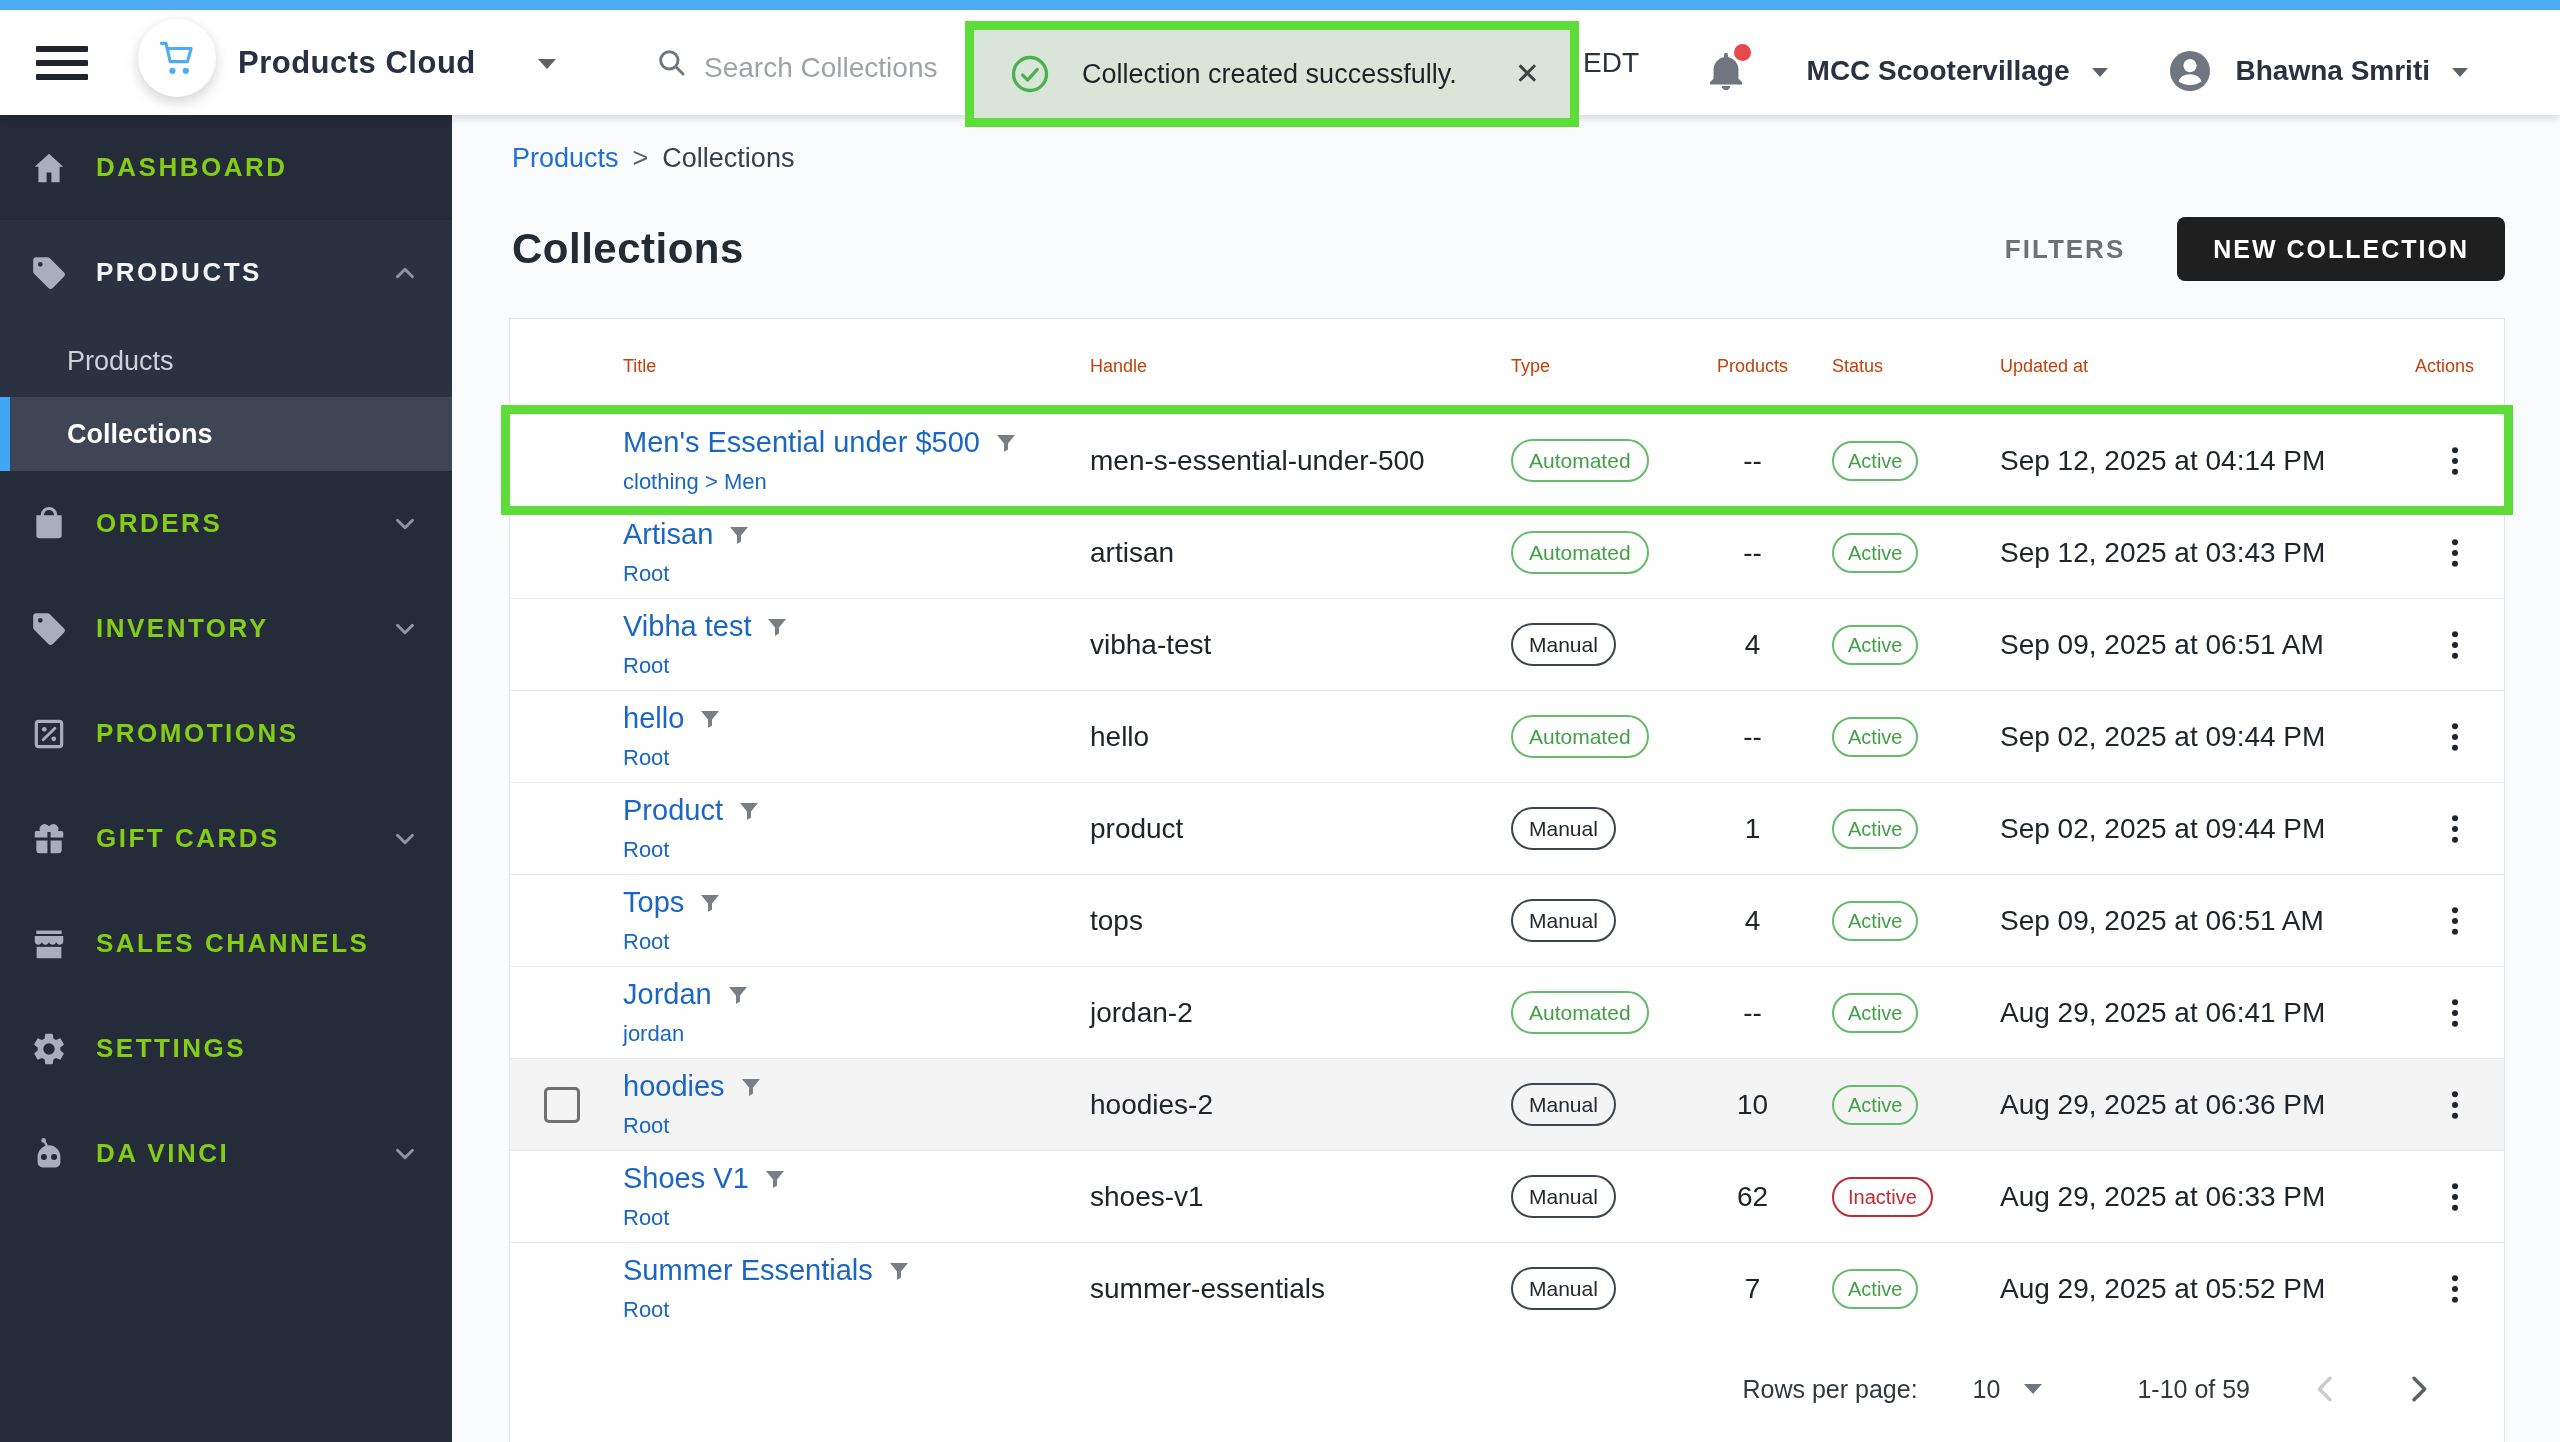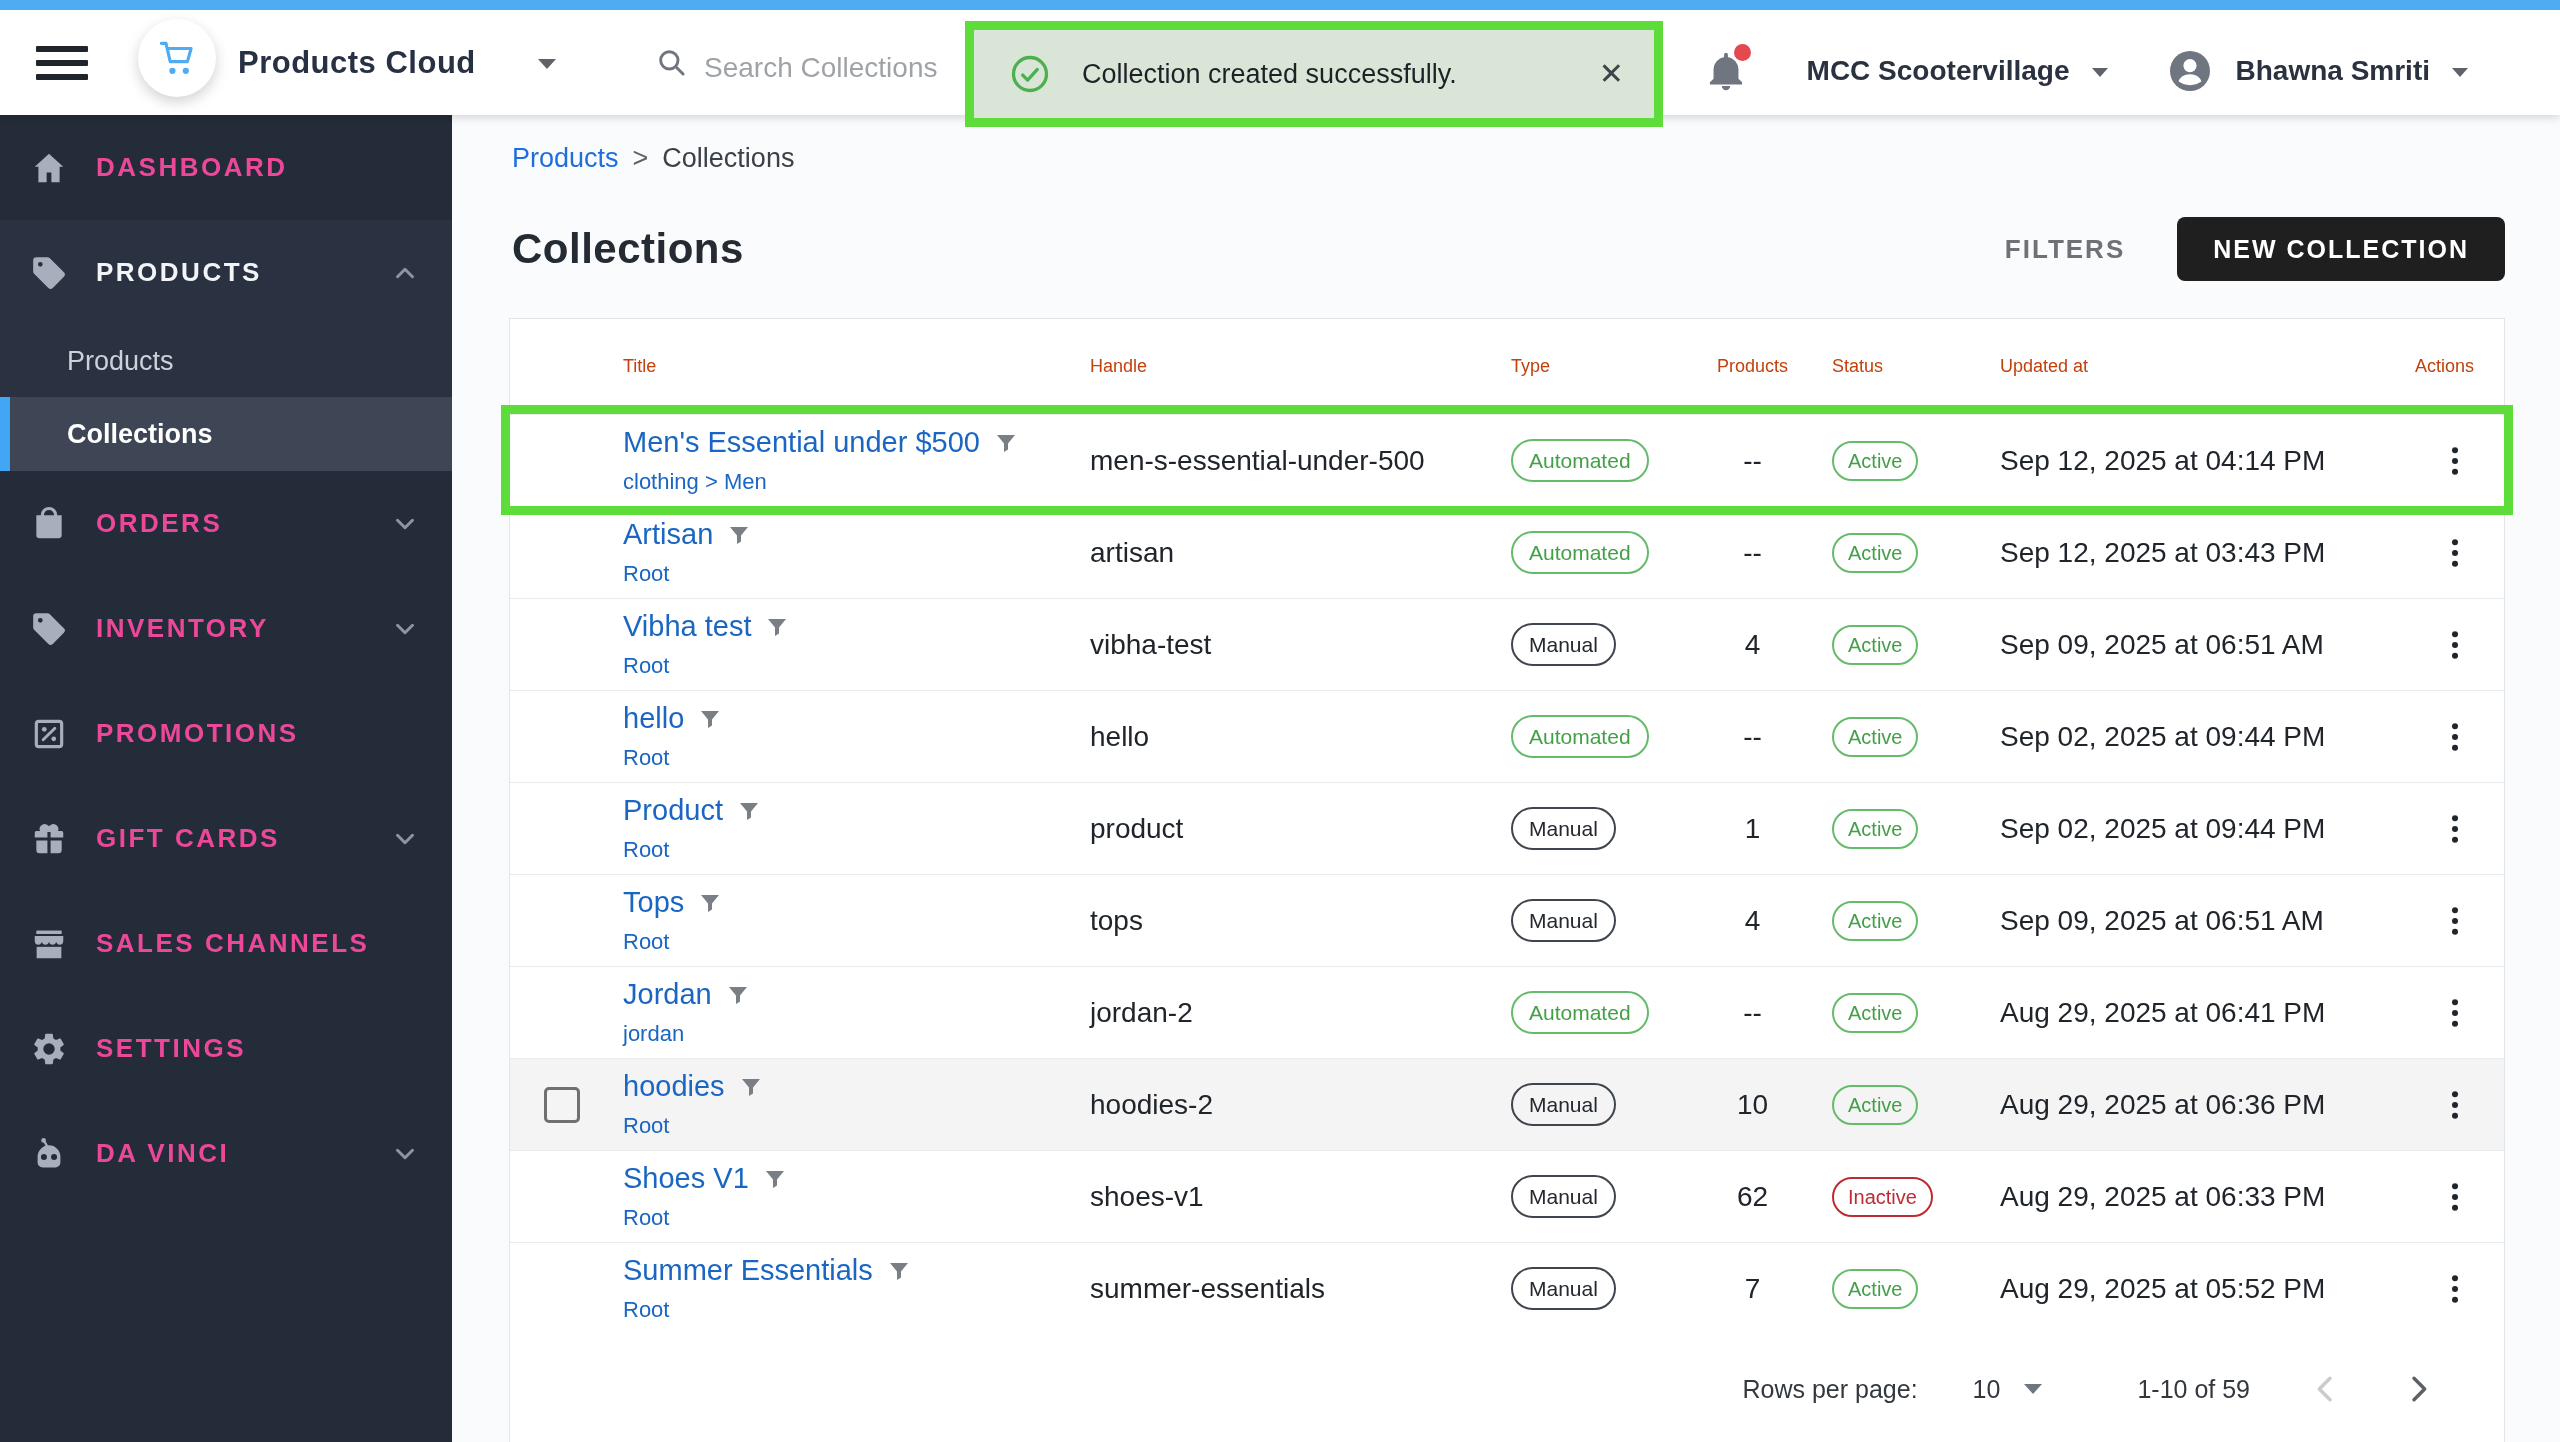--- a/index.html
+++ b/index.html
@@ -30,32 +30,32 @@
   .topbar-right { position:absolute; right:92px; top:8px; height:100%; display:flex; align-items:center; gap:58px; }
   .bell-wrap { position:relative; width:46px; height:46px; cursor:pointer; }
   .bell-wrap svg { width:46px; height:46px; color:#6F7680; }
   .bell-dot { position:absolute; top:-4px; right:-2px; width:17px; height:17px; border-radius:50%; background:#E5484D; }
   .org-wrap, .user-wrap { display:flex; align-items:center; gap:22px; cursor:pointer; }
   .org-label, .user-label { font-size:28px; font-weight:600; color:#2A3240; }
   .mini-caret { width:0; height:0; border-left:8px solid transparent; border-right:8px solid transparent; border-top:9px solid #5F6368; margin-top:4px; }
   .avatar-wrap svg { width:48px; height:48px; display:block; }
 
   
-  .toast { position:fixed; left:965px; top:21px; width:698px; height:106px; z-index:50;
+  .toast { position:fixed; left:965px; top:21px; width:614px; height:106px; z-index:50;
            border:9px solid #5EDC3A; background:#D9E5D6; display:flex; align-items:center; }
   .toast svg.check { width:44px; height:44px; margin-left:34px; flex:none; }
   .toast-msg { font-size:27px; color:#1E2227; margin-left:30px; flex:1; }
   .toast-close { font-size:30px; color:#3F444A; margin-right:30px; cursor:pointer; line-height:1; }
 
   
   .sidebar { position:fixed; left:0; top:115px; width:452px; height:1327px; background:#242B39; z-index:10; }
   .side-item { height:105px; display:flex; align-items:center; padding:0 30px; cursor:pointer; position:relative; }
   .side-icon { width:38px; height:38px; color:#A8AFBC; flex:none; }
   .side-icon svg { width:100%; height:100%; }
-  .side-label { margin-left:28px; font-size:26px; font-weight:700; letter-spacing:2.5px; color:#ec4899; }
+  .side-label { margin-left:28px; font-size:26px; font-weight:700; letter-spacing:2.5px; color:#84cc16; }
   .side-group { background:#2A3140; }
   .side-group .side-label { color:#F2F4F7; }
   .side-chevron { position:absolute; right:32px; width:30px; height:30px; color:#8D95A5; }
   .side-chevron svg { width:100%; height:100%; }
   .side-subitem { height:72px; display:flex; align-items:center; padding-left:67px; cursor:pointer; position:relative; }
   .side-sublabel { font-size:27px; color:#CDD2DA; font-weight:400; }
   .side-subitem.active { height:74px; background:#3E4554; }
   .side-subitem.active::before { content:""; position:absolute; left:0; top:0; bottom:0; width:10px; background:#41A7F5; }
   .side-subitem.active .side-sublabel { color:#FFFFFF; font-weight:700; }
 

